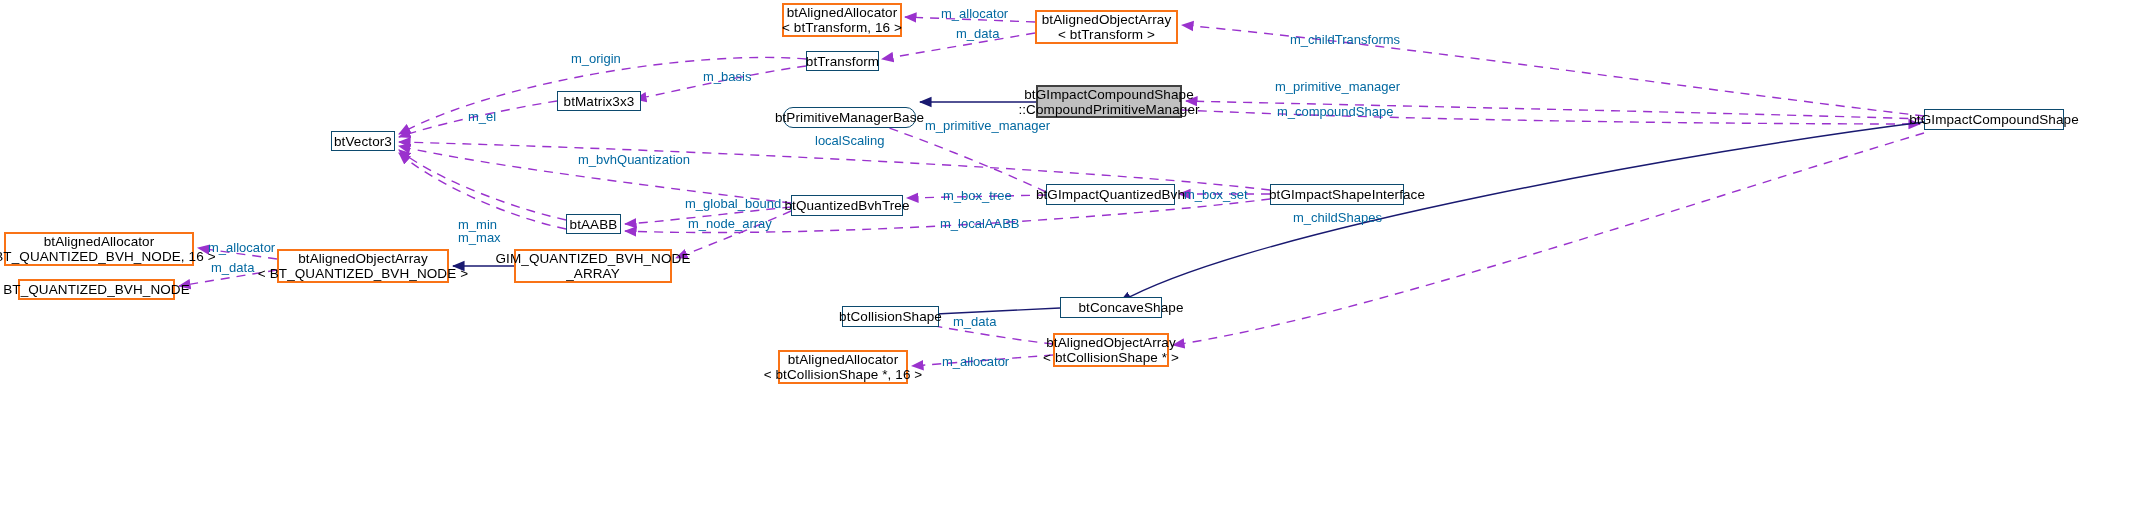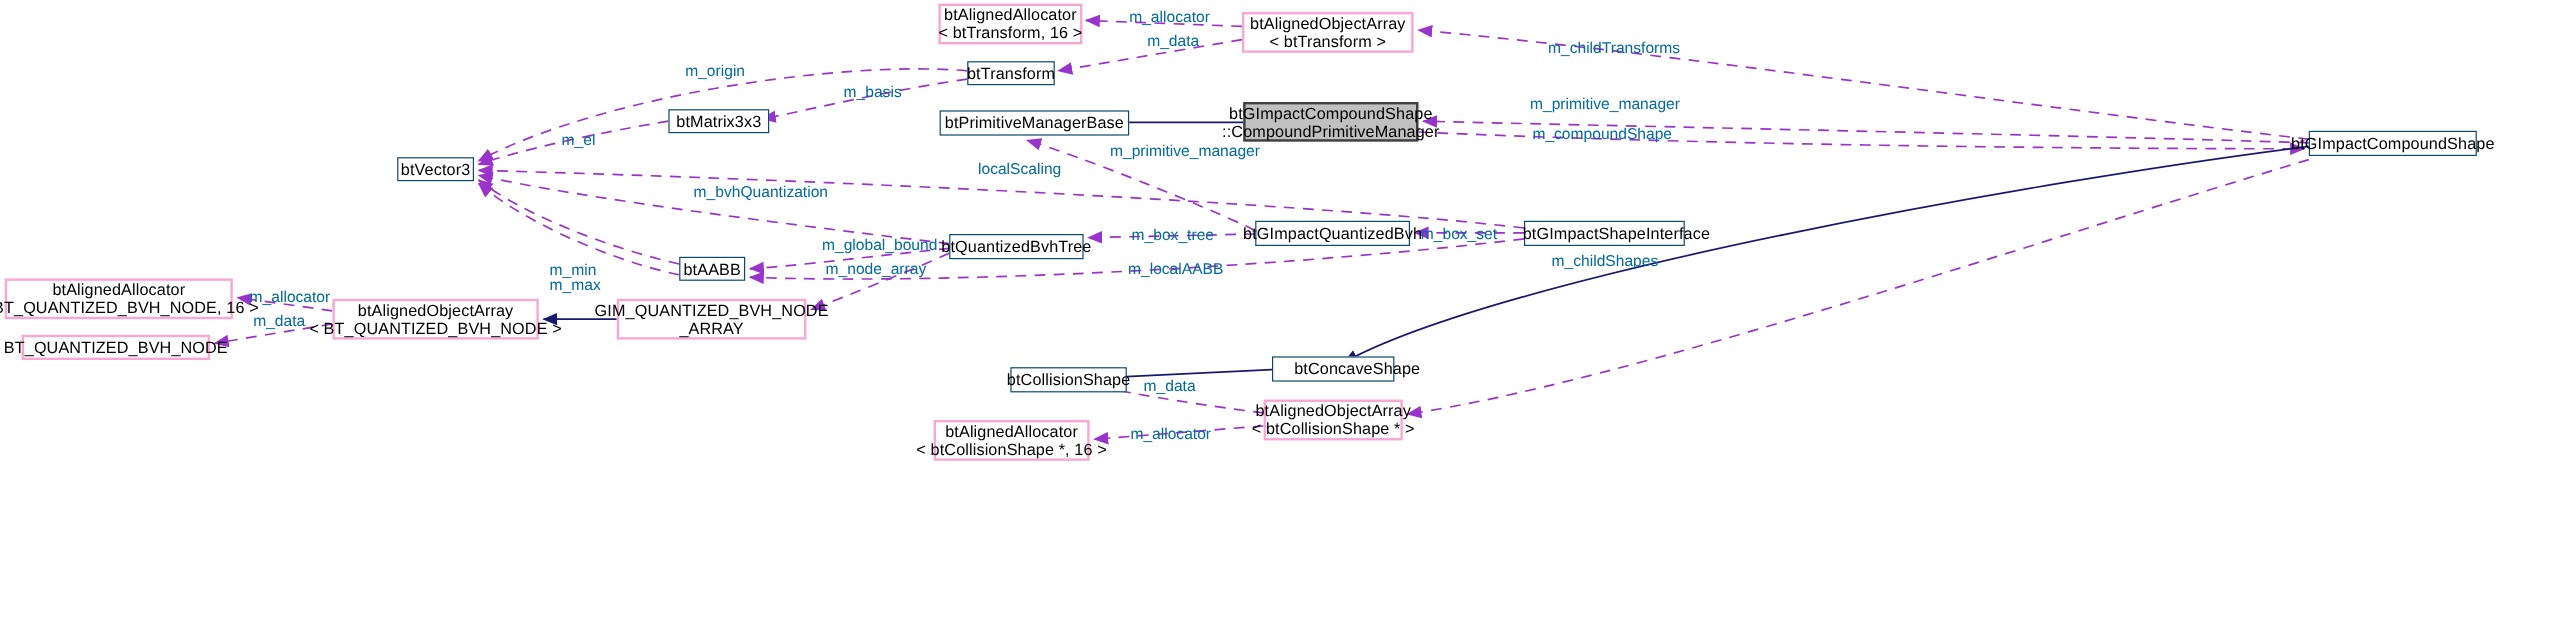--- a/index.html
+++ b/index.html
@@ -34,21 +34,21 @@
     align-items: center;
     justify-content: center;
     text-align: center;
     font-size: 13.5px;
     line-height: 15px;
     letter-spacing: 0.1px;
     white-space: nowrap;
     z-index: 5;
   }
   .node.thick {
-    border: 2px solid #f9a8d4;
+    border: 2px solid #f97316;
   }
   .node.focus {
     background: #c0c0c0;
     border: 2px solid #404040;
   }
   .node .ln {
     display: block;
   }
   .edge-label {
     position: absolute;
@@ -120,21 +120,21 @@
       <div class="node thick" style="left: 1035px; top: 10px; width: 143px; height: 34px;">
         <span class="ln">btAlignedObjectArray</span>
         <span class="ln">&lt; btTransform &gt;</span>
       </div>
       <div class="node" style="left: 806px; top: 51px; width: 73px; height: 20px;">
         <span class="ln">btTransform</span>
       </div>
       <div class="node" style="left: 557px; top: 91px; width: 84px; height: 20px;">
         <span class="ln">btMatrix3x3</span>
       </div>
-      <div class="node" style="left: 783px; top: 92px; width: 158px; height: 21px;">
+      <div class="node" style="left: 783px; top: 107px; width: 133px; height: 21px; border-radius: 10px;">
         <span class="ln">btPrimitiveManagerBase</span>
       </div>
       <div class="node focus" style="left: 1036px; top: 85px; width: 146px; height: 33px;">
         <span class="ln">btGImpactCompoundShape</span>
         <span class="ln">::CompoundPrimitiveManager</span>
       </div>
       <div class="node" style="left: 1924px; top: 109px; width: 140px; height: 21px;">
         <span class="ln">btGImpactCompoundShape</span>
       </div>
       <div class="node" style="left: 331px; top: 131px; width: 64px; height: 20px;">

